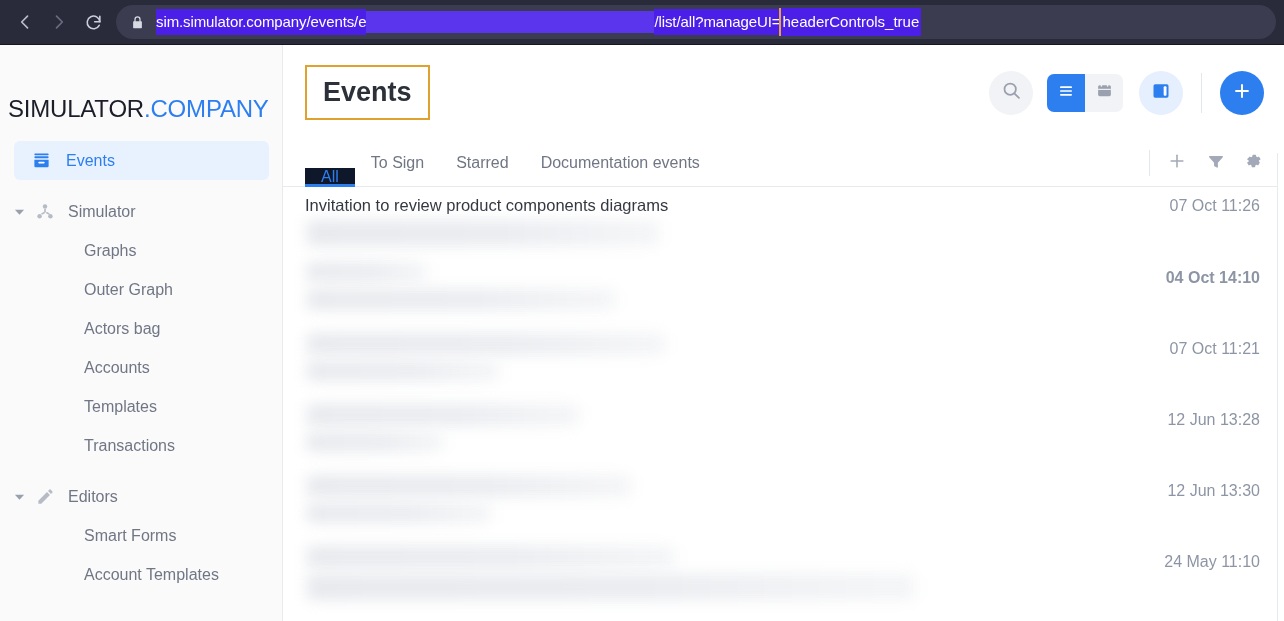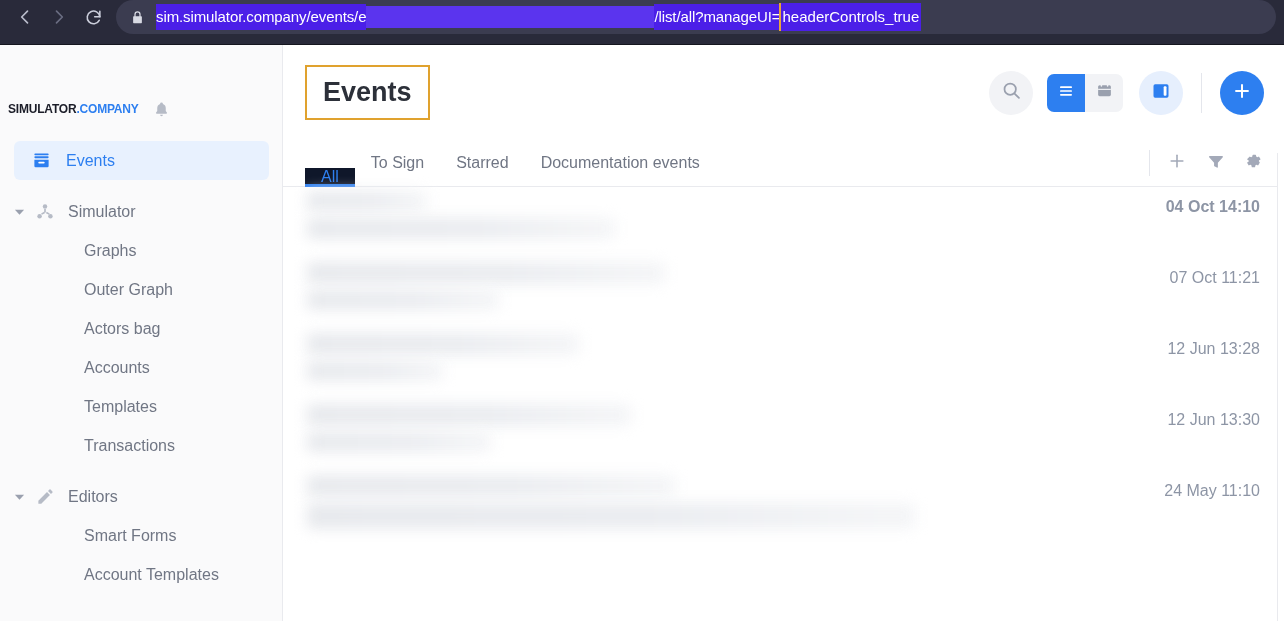--- a/index.html
+++ b/index.html
@@ -8,21 +8,21 @@
     overflow: hidden;
     font-family: "Liberation Sans", sans-serif;
     background: #ffffff;
   }
 
   
   .browser-bar {
     position: absolute; top: 0; left: 0;
     width: 1284px; height: 45px;
     background: #292a3a;
-    display: flex; 
+    display: flex; align-items: center;
     padding: 0 8px;
     border-bottom: 1px solid #15161f;
   }
   .nav-btn {
     width: 34px; height: 34px;
     display: flex; align-items: center; justify-content: center;
     border-radius: 50%;
     flex: none;
   }
   .nav-btn svg { display: block; }
@@ -87,22 +87,22 @@
     border-right: 1px solid #e9eaee;
     position: relative;
     overflow: hidden;
   }
   .brand {
     display: flex; align-items: center;
     padding: 42px 0 0 8px;
     height: 86px;
   }
   .brand-text {
-    font-size: 12px;
-    font-weight: bold;
+    font-size: 24px;
+    font-weight: normal;
     letter-spacing: -0.2px;
     white-space: nowrap;
   }
   .brand-main { color: #1b1d28; }
   .brand-accent { color: #2d7ff0; }
   .bell {
     margin-left: 12px;
     width: 22px; height: 22px;
     display: flex; align-items: center; justify-content: center;
   }
@@ -515,20 +515,25 @@
               <path d="M12 8.2a3.8 3.8 0 1 0 0 7.6 3.8 3.8 0 0 0 0-7.6zm0 5.8a2 2 0 1 1 0-4 2 2 0 0 1 0 4z"></path>
               <path d="M20.6 13.6l-1.5-.9a7.4 7.4 0 0 0 0-1.4l1.5-.9a.7.7 0 0 0 .3-.9l-1.4-2.4a.7.7 0 0 0-.9-.3l-1.6.6a7.3 7.3 0 0 0-1.2-.7l-.2-1.7a.7.7 0 0 0-.7-.6h-2.8a.7.7 0 0 0-.7.6l-.2 1.7c-.4.2-.8.4-1.2.7l-1.6-.6a.7.7 0 0 0-.9.3L5.1 9.5a.7.7 0 0 0 .3.9l1.5.9a7.4 7.4 0 0 0 0 1.4l-1.5.9a.7.7 0 0 0-.3.9l1.4 2.4a.7.7 0 0 0 .9.3l1.6-.6c.4.3.8.5 1.2.7l.2 1.7a.7.7 0 0 0 .7.6h2.8a.7.7 0 0 0 .7-.6l.2-1.7c.4-.2.8-.4 1.2-.7l1.6.6a.7.7 0 0 0 .9-.3l1.4-2.4a.7.7 0 0 0-.3-.9z"></path>
             </svg>
           </span>
         </div>
       </div>
     </div>
 
     <div class="event-list">
 
+      <div class="event-row" style="height:71px;">
+        <div class="event-title">Invitation to review product components diagrams</div>
+        <div class="event-date" style="top:10px;">07 Oct 11:26</div>
+        <div class="redact" style="position:absolute; left:24px; top:33px; width:352px; height:26px;"></div>
+      </div>
 
       <div class="event-row" style="height:71px;font-weight:bold;">
         <div class="event-date" style="top:11px;">04 Oct 14:10</div>
         <div class="redact" style="position:absolute; left:24px; top:4px; width:120px; height:20px;"></div>
         <div class="redact" style="position:absolute; left:24px; top:31px; width:308px; height:21px;"></div>
       </div>
 
       <div class="event-row" style="height:71px;">
         <div class="event-date" style="top:11px;">07 Oct 11:21</div>
         <div class="redact" style="position:absolute; left:24px; top:4px; width:358px; height:22px;"></div>

